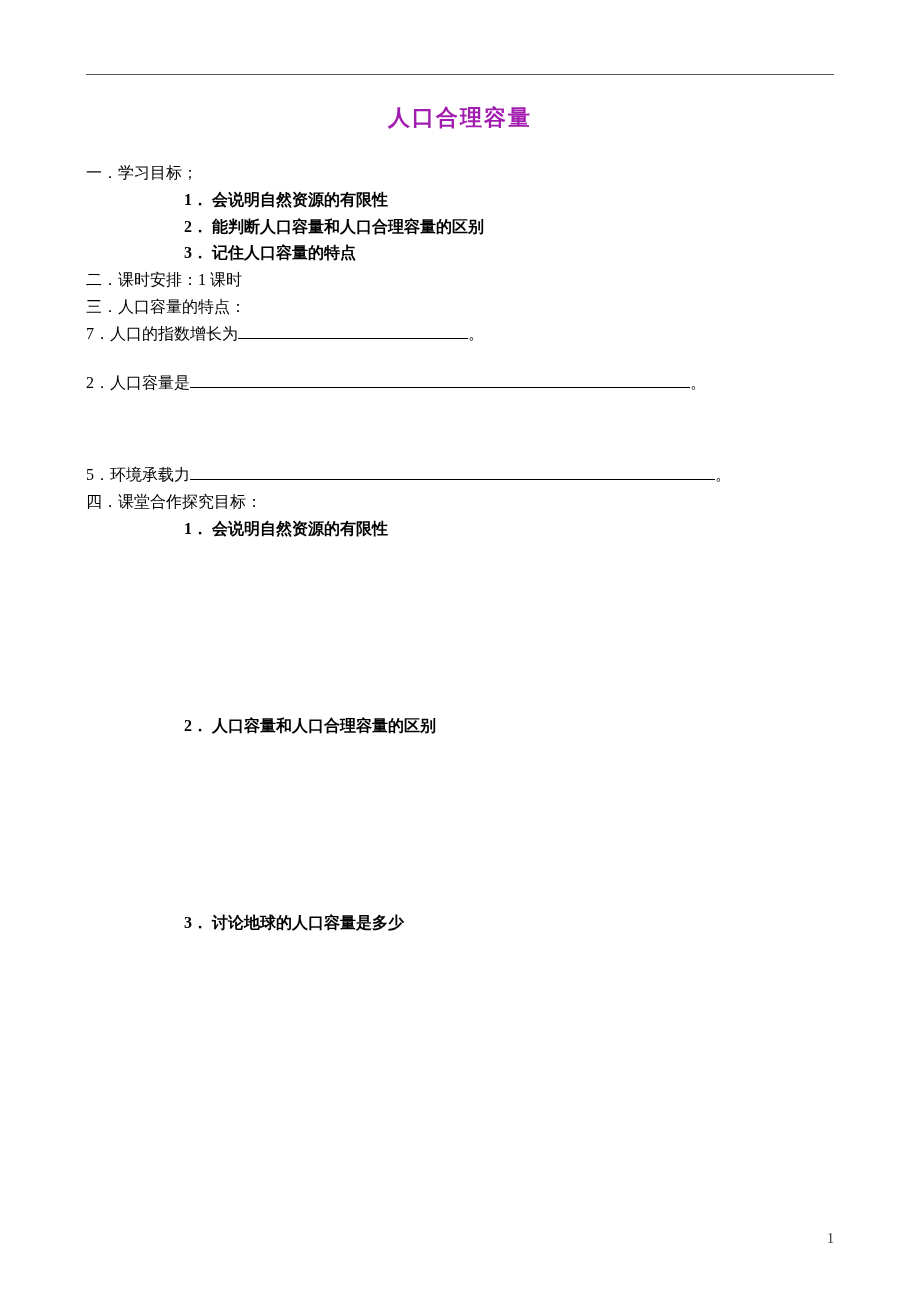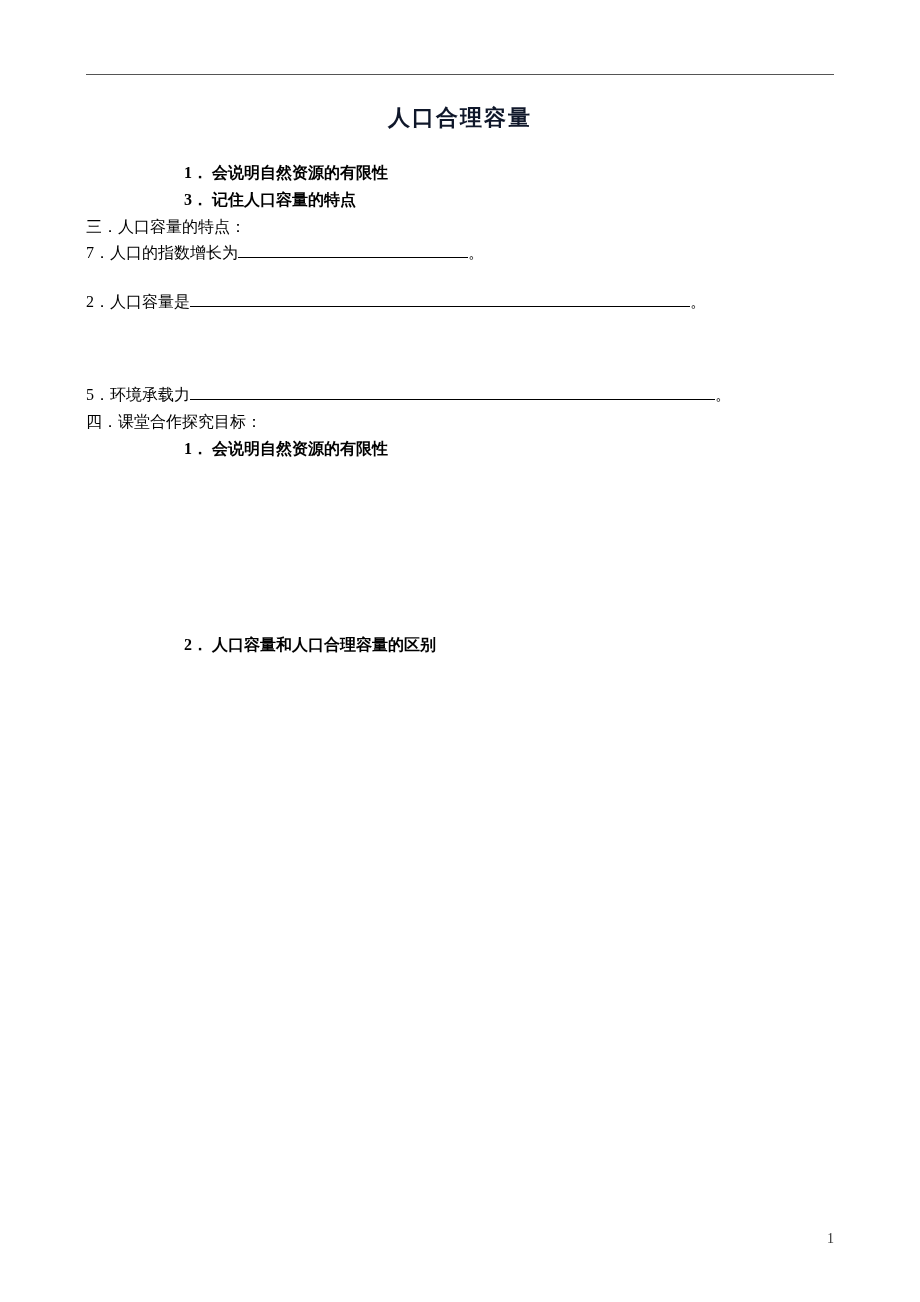--- a/index.html
+++ b/index.html
@@ -14,21 +14,21 @@
     }
     .page {
       padding: 74px 86px 0 86px;
     }
     .rule {
       border-top: 1px solid #555;
       margin-bottom: 28px;
     }
     .title {
       text-align: center;
-      color: #0f172a;
+      color: #a21caf;
       font-weight: bold;
       font-size: 22px;
       margin-bottom: 28px;
       letter-spacing: 2px;
     }
     .line {
       line-height: 1.55;
       margin-bottom: 2px;
     }
     .indent1 { padding-left: 98px; font-weight: bold; }
@@ -54,29 +54,35 @@
     }
   </style>
 </head>
 <body>
 
 <div class="page">
   <div class="rule"></div>
 
   <div class="title">人口合理容量</div>
 
+  <div class="line">一．学习目标；</div>
   <div class="line indent1">
     <span>1．</span>
     <span>会说明自然资源的有限性</span>
+  </div>
+  <div class="line indent1">
+    <span>2．</span>
+    <span>能判断人口容量和人口合理容量的区别</span>
   </div>
   <div class="line indent1">
     <span>3．</span>
     <span>记住人口容量的特点</span>
   </div>
 
+  <div class="line">二．课时安排：1 课时</div>
 
   <div class="line">三．人口容量的特点：</div>
 
   <div class="line">
     <span>7．人口的指数增长为</span><span class="blank b1"></span><span>。</span>
   </div>
   <div class="gap"></div>
 
   <div class="line">
     <span>2．人口容量是</span><span class="blank b2"></span><span>。</span>
@@ -98,15 +104,19 @@
     <span>会说明自然资源的有限性</span>
   </div>
   <div class="biggap"></div>
 
   <div class="line indent1">
     <span>2．</span>
     <span>人口容量和人口合理容量的区别</span>
   </div>
   <div class="biggap"></div>
 
+  <div class="line indent1">
+    <span>3．</span>
+    <span>讨论地球的人口容量是多少</span>
+  </div>
 </div>
 
 <div class="page-number">1</div>
 
 </body></html>

